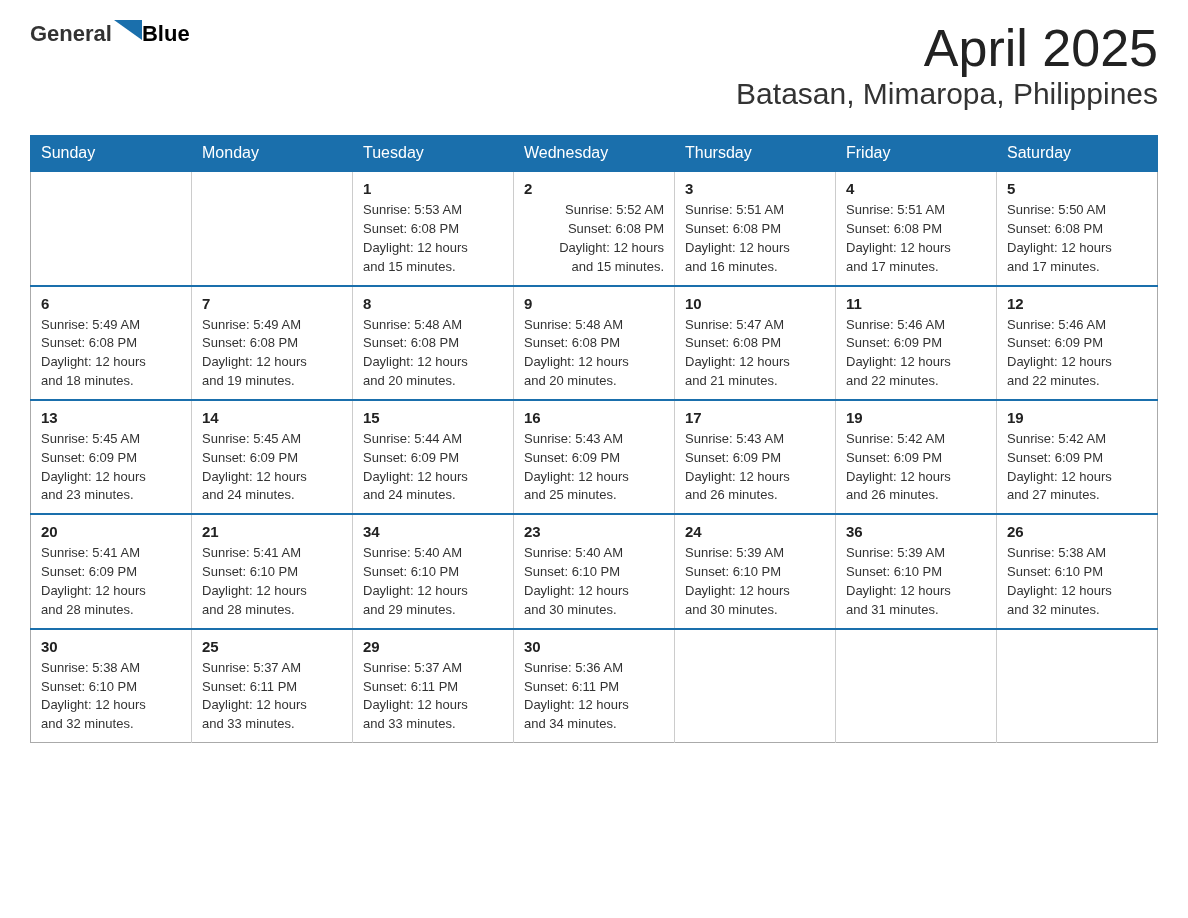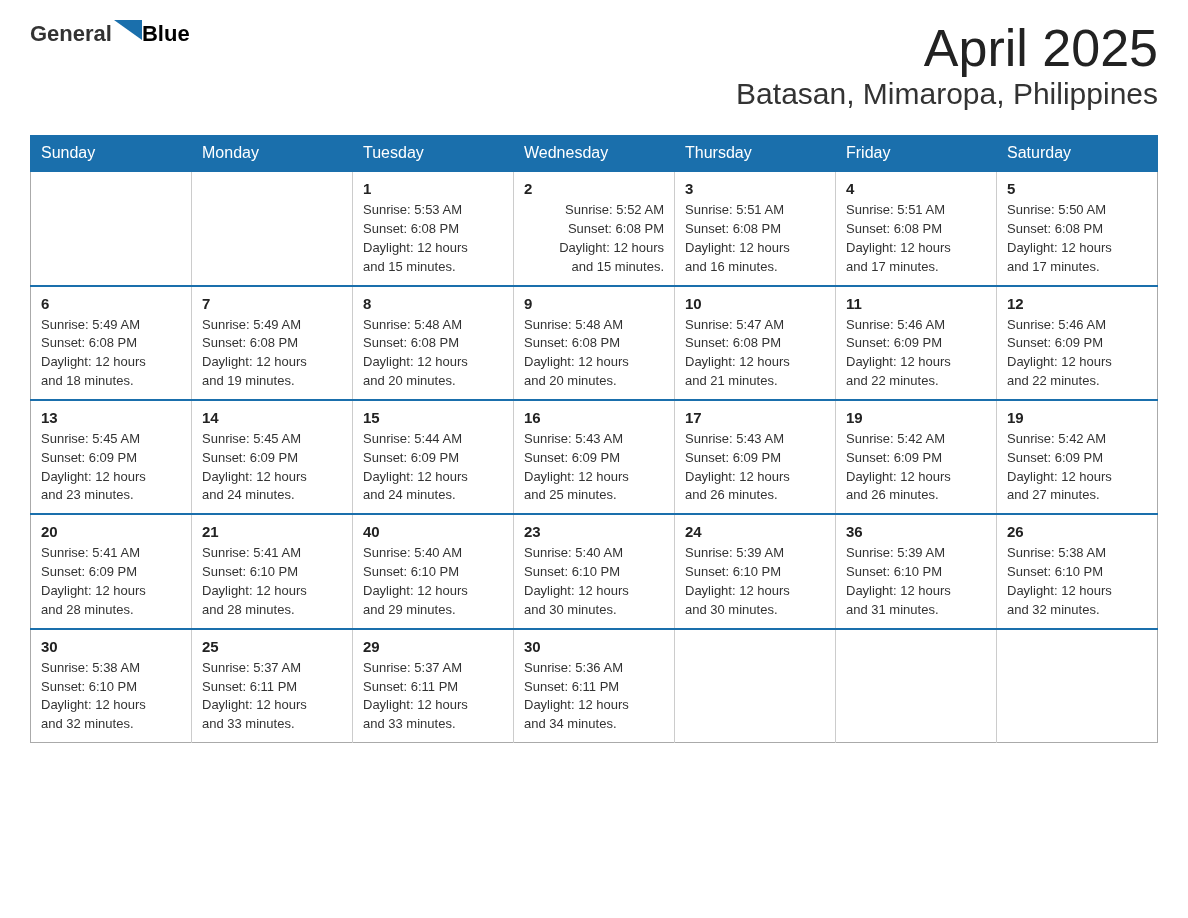--- a/index.html
+++ b/index.html
@@ -282,21 +282,21 @@
 and 28 minutes.</div>
         </td>
         <td>
           <span class="day-number">21</span>
           <div class="day-info" style="white-space: pre-line;">Sunrise: 5:41 AM
 Sunset: 6:10 PM
 Daylight: 12 hours
 and 28 minutes.</div>
         </td>
         <td>
-          <span class="day-number">40</span>
+          <span class="day-number">34</span>
           <div class="day-info" style="white-space: pre-line;">Sunrise: 5:40 AM
 Sunset: 6:10 PM
 Daylight: 12 hours
 and 29 minutes.</div>
         </td>
         <td>
           <span class="day-number">23</span>
           <div class="day-info" style="white-space: pre-line;">Sunrise: 5:40 AM
 Sunset: 6:10 PM
 Daylight: 12 hours

